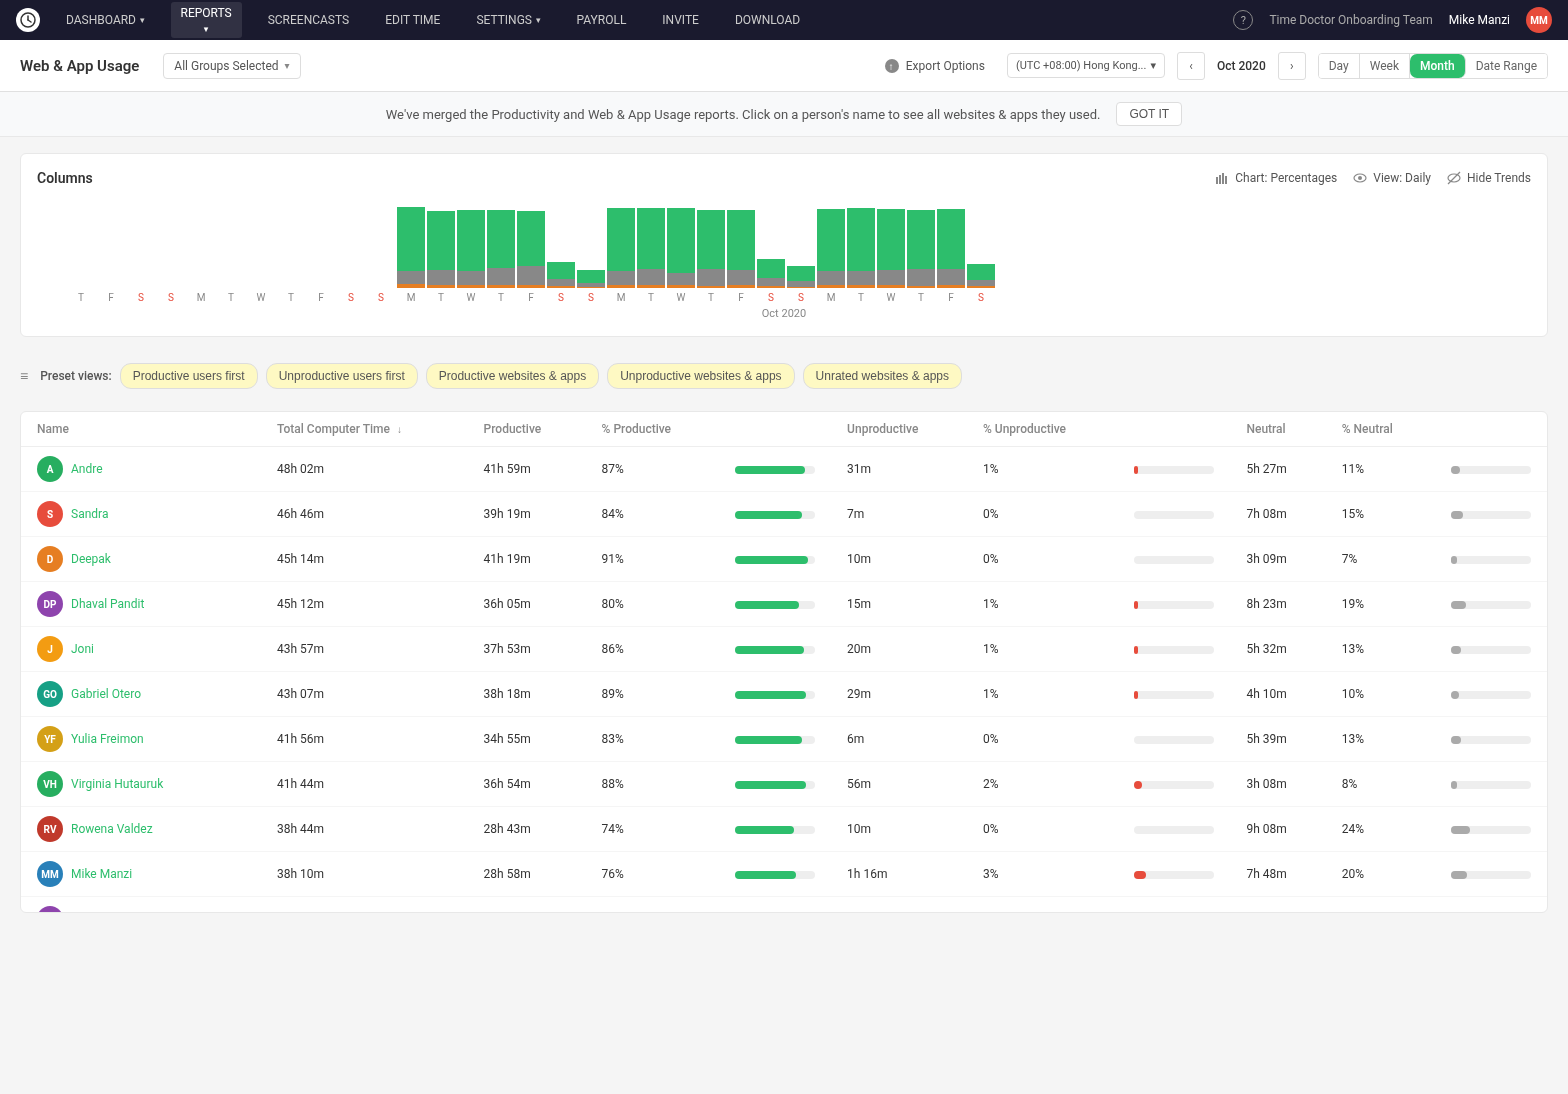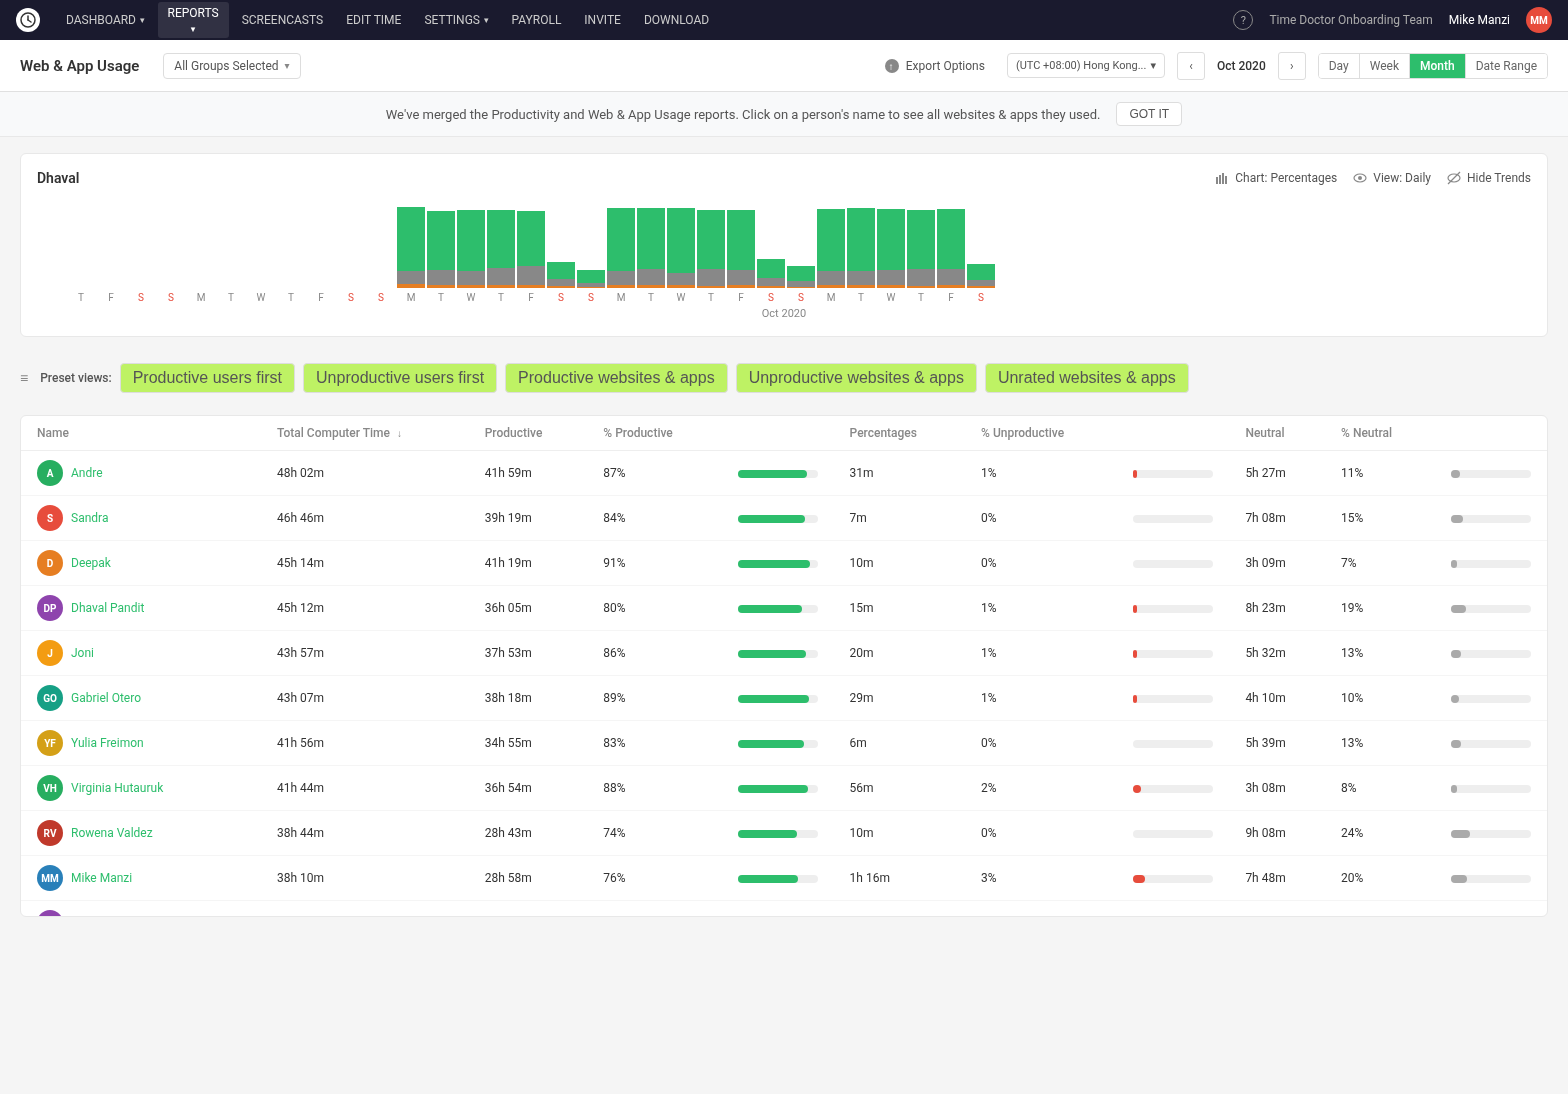--- a/index.html
+++ b/index.html
@@ -16,21 +16,21 @@
     }
     .top-nav .logo {
       width: 24px; height: 24px;
       background: #fff;
       border-radius: 50%;
       display: flex; align-items: center; justify-content: center;
       margin-right: 16px;
       flex-shrink: 0;
     }
     .top-nav .logo svg { width: 16px; height: 16px; }
-    .nav-items { display: flex; align-items: center; gap: 3px; }
+    .nav-items { display: flex; align-items: center; gap: 16px; }
     .nav-item {
       padding: 4px 10px;
       color: #ccc;
       cursor: pointer;
       font-size: 12px;
       display: flex; align-items: center; gap: 4px;
       border-radius: 3px;
     }
     .nav-item.active { color: #fff; flex-direction: column; }
     .nav-item .arrow { font-size: 9px; }
@@ -87,21 +87,21 @@
       width: 28px; height: 28px; display: flex; align-items: center; justify-content: center;
       border: 1px solid #ddd; border-radius: 3px; cursor: pointer; font-size: 12px; color: #555;
     }
     .date-label { padding: 5px 10px; font-size: 12px; color: #333; font-weight: 500; }
     .view-buttons { display: flex; border: 1px solid #ddd; border-radius: 4px; overflow: hidden; }
     .view-btn {
       padding: 5px 10px; font-size: 12px; color: #666; cursor: pointer;
       border-right: 1px solid #ddd; background: #fff;
     }
     .view-btn:last-child { border-right: none; }
-    .view-btn.active { background: #2dbe6c; color: #fff; font-weight: 500; }
+    .view-btn.active { background: #2dbe6c; color: #fff; font-weight: 500; border-radius: 7px; }
 
     
     .info-banner {
       background: #f8f9fa;
       border-bottom: 1px solid #e8e8e8;
       text-align: center;
       padding: 10px 20px;
       font-size: 13px;
       color: #555;
       display: flex; align-items: center; justify-content: center; gap: 16px;
@@ -139,25 +139,25 @@
     .preset-views {
       display: flex; align-items: center; gap: 8px;
       padding: 10px 0;
       margin-bottom: 12px;
     }
     .preset-label { font-size: 12px; color: #555; font-weight: 500; }
     .preset-icon { font-size: 14px; color: #888; margin-right: 4px; }
     .preset-btn {
       padding: 5px 12px;
       border: 1px solid #ddd;
-      border-radius: 4px;
-      font-size: 16px;
+      border-radius: 11px;
+      font-size: 12px;
       color: #555;
       cursor: pointer;
-      background: #bef264;
+      background: #fef9c3;
     }
 
     
     .table-section {
       background: #fff;
       border: 1px solid #e8e8e8;
       border-radius: 6px;
       overflow: hidden;
     }
     .table-tabs {
@@ -298,21 +298,21 @@
 
 <div class="info-banner">
   <span>We've merged the Productivity and Web &amp; App Usage reports. Click on a person's name to see all websites &amp; apps they used.</span>
   <button class="got-it-btn">GOT IT</button>
 </div>
 
 <div class="main-content">
 
   <div class="trends-section">
     <div class="trends-header">
-      <span class="trends-title">Dhaval</span>
+      <span class="trends-title">Columns</span>
       <div class="trends-controls">
         <div class="trend-control">
           <svg width="14" height="14" viewBox="0 0 14 14" fill="none">
             <rect x="1" y="6" width="2" height="7" fill="#888"></rect>
             <rect x="4" y="4" width="2" height="9" fill="#888"></rect>
             <rect x="7" y="2" width="2" height="11" fill="#888"></rect>
             <rect x="10" y="5" width="2" height="8" fill="#888"></rect>
           </svg>
           <span>Chart: Percentages</span>
         </div>
@@ -497,21 +497,21 @@
   <div class="table-section">
     <div class="table-scroll">
       <table class="data-table">
         <thead>
           <tr>
             <th style="width:240px;">Name</th>
             <th class="sortable">Total Computer Time <span class="sort-icon">↓</span></th>
             <th>Productive</th>
             <th>% Productive</th>
             <th style="width:90px;"></th>
-            <th>Percentages</th>
+            <th>Unproductive</th>
             <th>% Unproductive</th>
             <th style="width:60px;"></th>
             <th>Neutral</th>
             <th>% Neutral</th>
             <th style="width:40px;"></th>
           </tr>
         </thead>
         <tbody id="table-body">
         <tr>
       <td>

